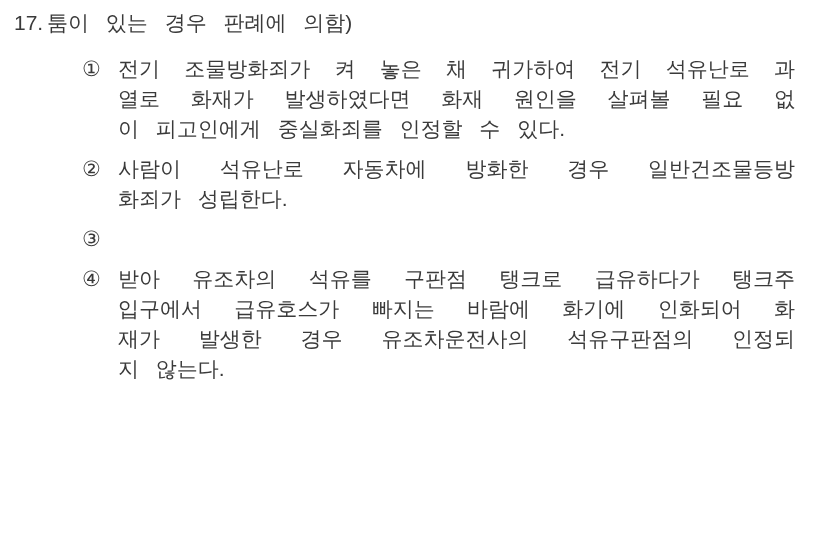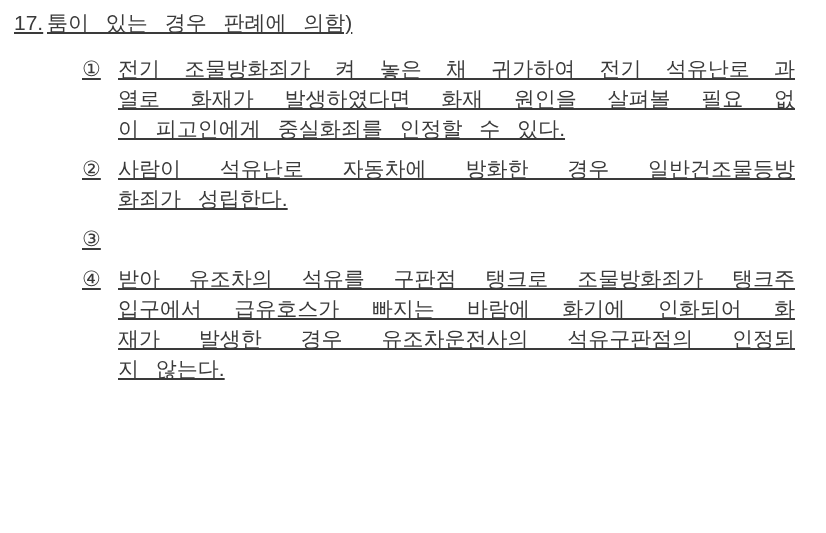--- a/index.html
+++ b/index.html
@@ -10,21 +10,20 @@
   .page {
     width: 826px;
     height: 533px;
     box-sizing: border-box;
     padding: 8px 31px 0 14px;
     background: #ffffff;
     color: #3a3a3a;
     font-family: "Liberation Sans", sans-serif;
     font-size: 21px;
     overflow: hidden;
-    text-decoration: underline;
   }
   .question {
     display: flex;
     align-items: flex-start;
     margin-bottom: 16px;
   }
   .qnum {
     flex: 0 0 33px;
     line-height: 30px;
     white-space: nowrap;
@@ -90,20 +89,20 @@
     </div>
   </div>
 
   <div class="option">
     <span class="marker">③</span>
   </div>
 
   <div class="option">
     <span class="marker">④</span>
     <div class="otext">
-      <div class="line just">받아 유조차의 석유를 구판점 탱크로 조물방화죄가 탱크주</div>
+      <div class="line just">받아 유조차의 석유를 구판점 탱크로 급유하다가 탱크주</div>
       <div class="line just">입구에서 급유호스가 빠지는 바람에 화기에 인화되어 화</div>
       <div class="line just">재가 발생한 경우 유조차운전사의 석유구판점의 인정되</div>
       <div class="line">지 않는다.</div>
     </div>
   </div>
 
 </div>
 
 </body></html>

